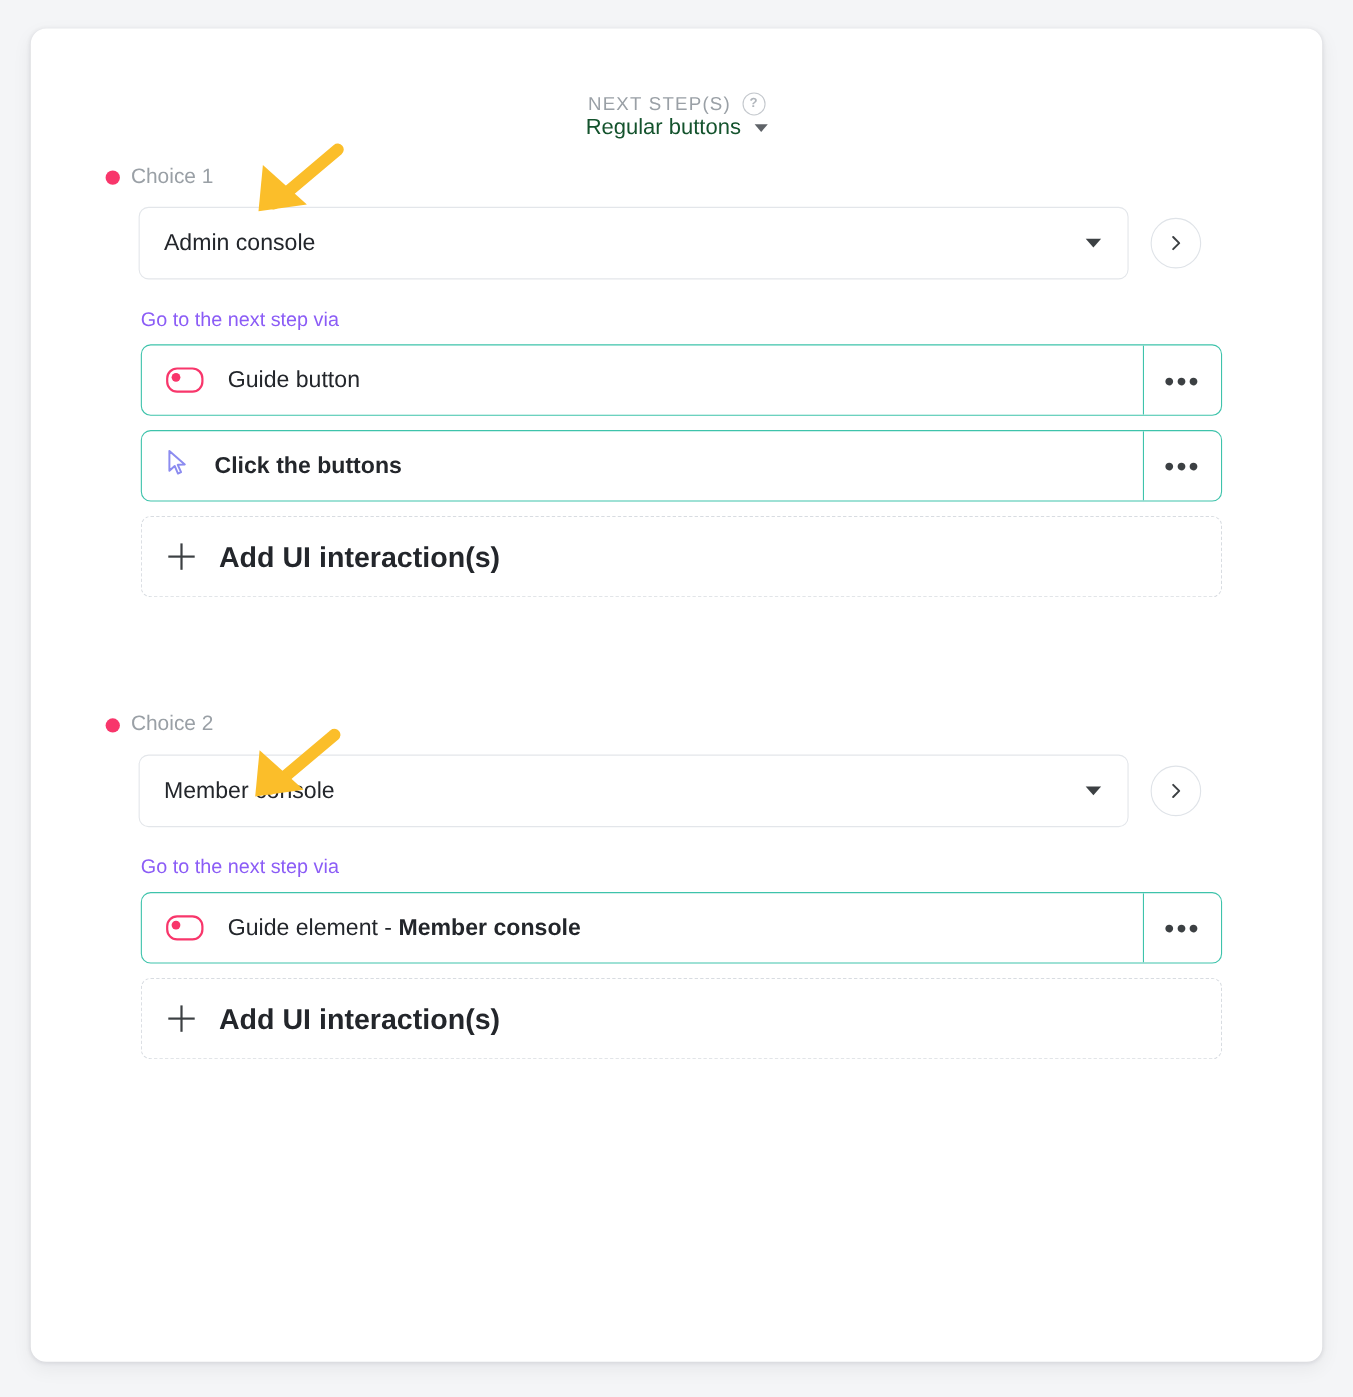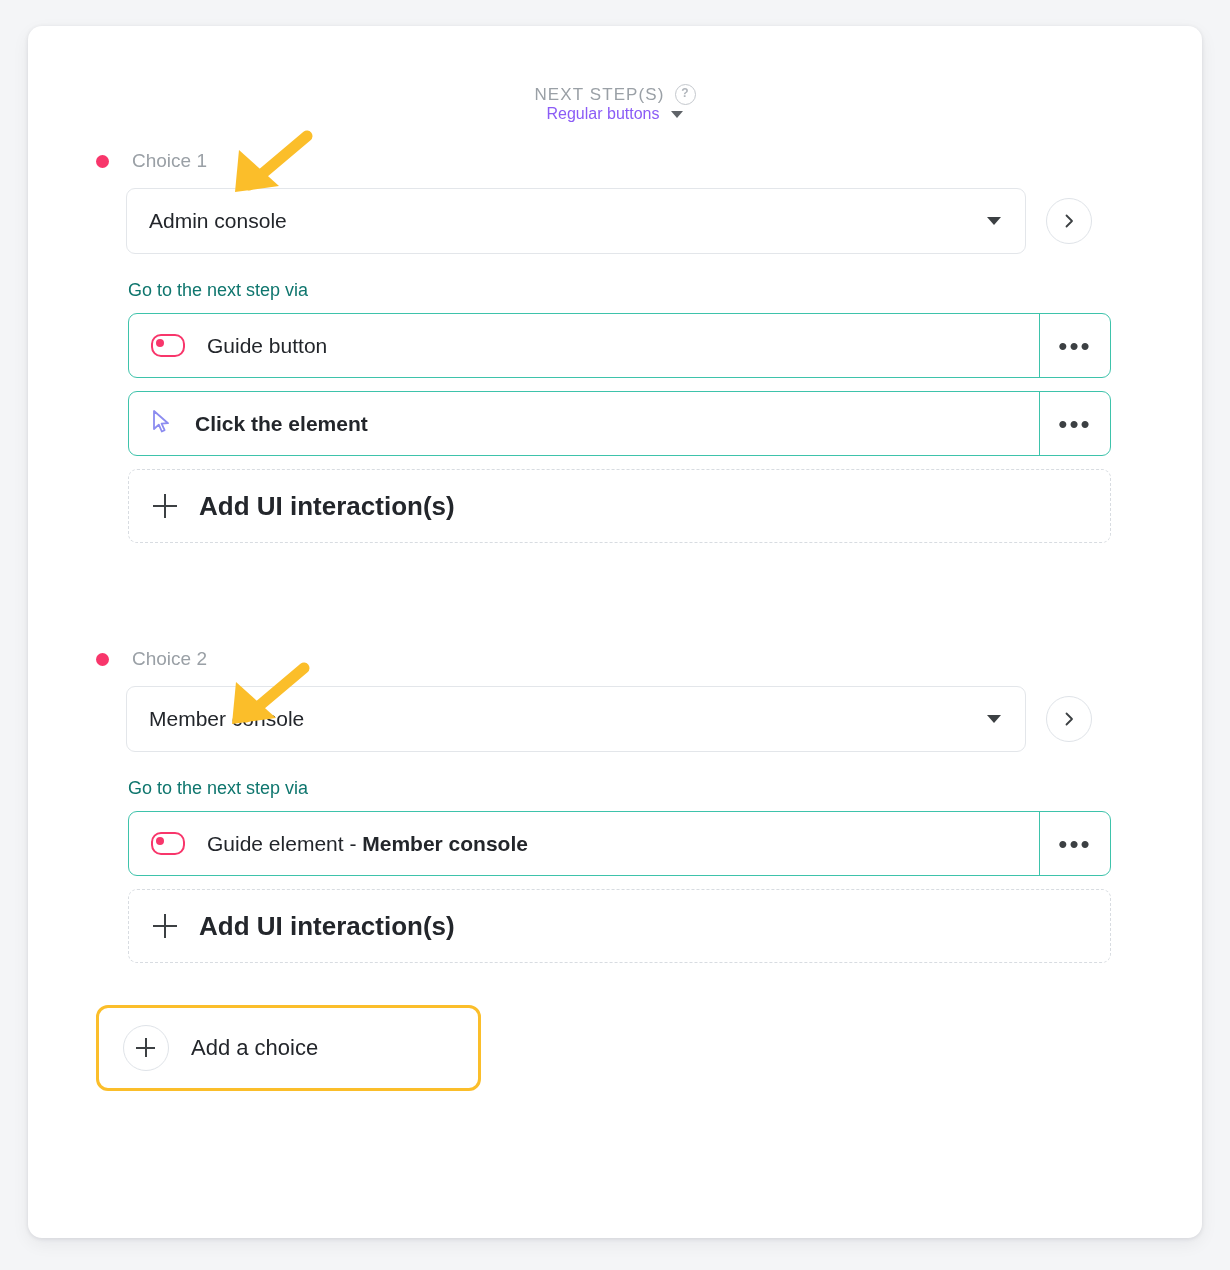--- a/index.html
+++ b/index.html
@@ -64,38 +64,38 @@
     display: inline-block;
     font-weight: 700;
   }
   .header-right {
     display: flex;
     align-items: center;
     gap: 12px;
     cursor: pointer;
   }
   .dropdown-label {
-    font-size: 16px;
-    color: #8b5cf6;
+    font-size: 20px;
+    color: #14532d;
     font-weight: 500;
   }
   .caret {
     width: 0;
     height: 0;
     border-left: 6px solid transparent;
     border-right: 6px solid transparent;
     border-top: 7px solid #5f6368;
   }
 
   
   .choice-block { margin-top: 40px; }
   .choice-head {
     display: flex;
     align-items: center;
-    gap: 23px;
+    gap: 10px;
     margin-left: 6px;
   }
   .dot {
     width: 13px;
     height: 13px;
     border-radius: 50%;
     background: #f8366b;
     flex: none;
   }
   .choice-label {
@@ -144,21 +144,21 @@
     justify-content: center;
     background: #fff;
     cursor: pointer;
     flex: none;
   }
   .arrow-btn svg { display: block; }
 
   .via-label {
     margin: 26px 0 0 38px;
     font-size: 18px;
-    color: #0f766e;
+    color: #8b5cf6;
   }
 
   .interaction-list { margin-left: 38px; margin-top: 12px; }
 
   .interaction-row {
     display: flex;
     align-items: stretch;
     height: 65px;
     border: 1.6px solid #3ec3ab;
     border-radius: 9px;
@@ -334,21 +334,21 @@
             </div>
           </div>
 
           <div class="interaction-row row-narrow">
             <div class="interaction-main">
               <span class="cursor-icon">
                 <svg width="22" height="26" viewBox="0 0 22 26" aria-hidden="true">
                   <path d="M3 2 L3 20 L7.8 15.6 L10.8 22.5 L13.6 21.2 L10.6 14.6 L17 14.2 Z" fill="none" stroke="#8c8cf0" stroke-width="1.8" stroke-linejoin="round"></path>
                 </svg>
               </span>
-              <span class="interaction-text bold">Click the element</span>
+              <span class="interaction-text bold">Click the buttons</span>
             </div>
             <div class="kebab">
               <span>•••</span>
             </div>
           </div>
 
           <div class="add-row">
             <span class="plus-thin"></span>
             <span class="add-text">Add UI interaction(s)</span>
           </div>
@@ -386,24 +386,20 @@
             </div>
           </div>
 
           <div class="add-row">
             <span class="plus-thin"></span>
             <span class="add-text">Add UI interaction(s)</span>
           </div>
         </div>
       </div>
 
-      <div class="add-choice">
-        <span class="circle-plus"></span>
-        <span class="add-choice-text">Add a choice</span>
-      </div>
 
     </div>
   </div>
 
   <svg id="arrow1" class="anno-arrow" width="90" height="70" viewBox="0 0 90 70">
     <path d="M82 6 L24 55" stroke="#fbbe2a" stroke-width="11" stroke-linecap="round" fill="none"></path>
     <path d="M10 62 L14 20 L54 56 Z" fill="#fbbe2a"></path>
   </svg>
   <svg id="arrow2" class="anno-arrow" width="90" height="70" viewBox="0 0 90 70">
     <path d="M82 6 L24 55" stroke="#fbbe2a" stroke-width="11" stroke-linecap="round" fill="none"></path>

